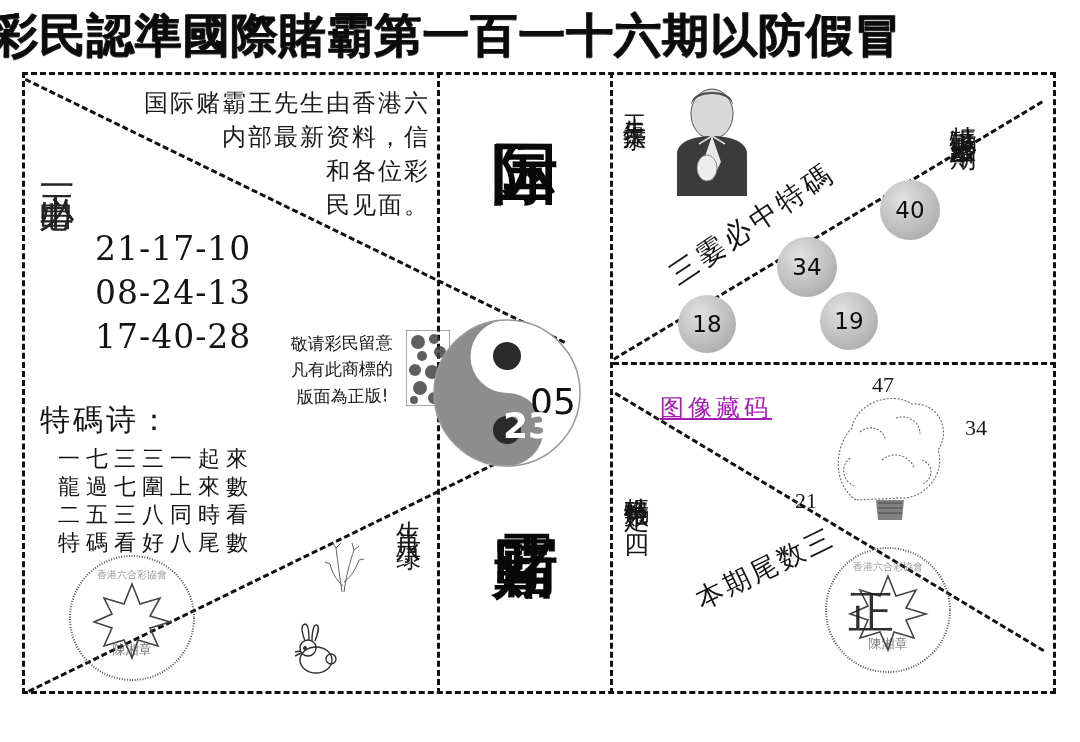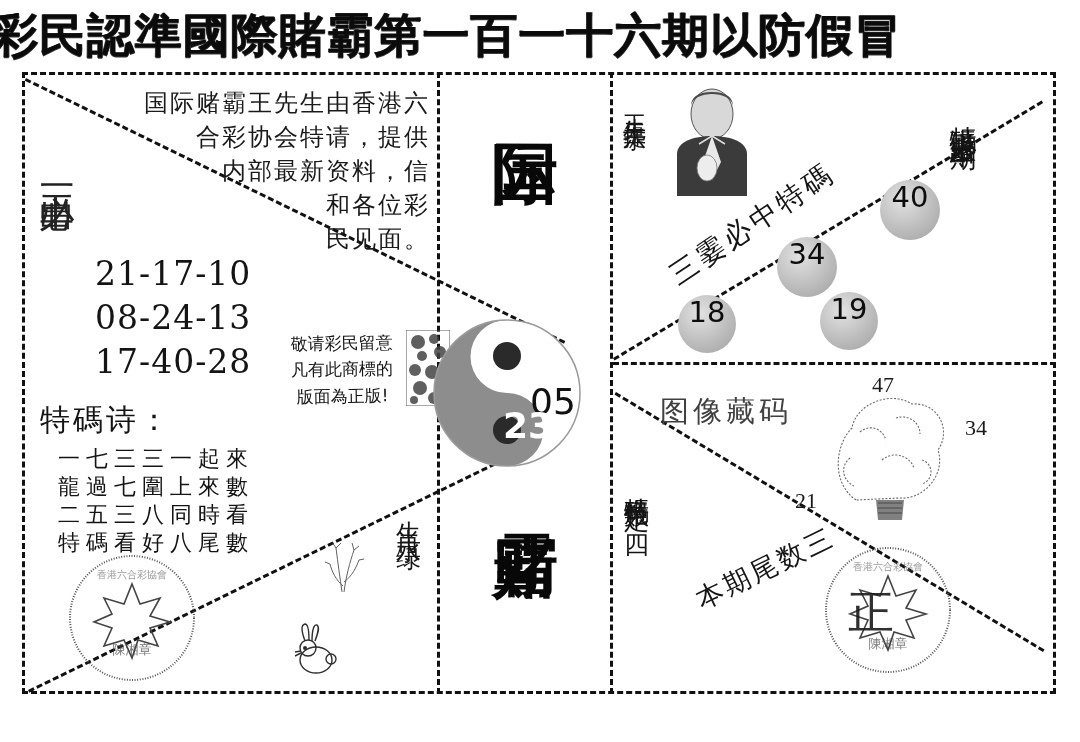--- a/index.html
+++ b/index.html
@@ -49,21 +49,21 @@
   }
   #intro-block div{white-space:nowrap;}
 
   #three-hit{
     position:absolute;left:30px;top:168px;
     font-size:35px;line-height:1.12;letter-spacing:0;
     color:#222;text-align:center;width:46px;
   }
 
   #lucky-numbers{
-    position:absolute;left:95px;top:252px;
+    position:absolute;left:95px;top:227px;
     font-family:"DejaVu Serif","Liberation Serif",serif;
     font-size:33px;line-height:1.33;letter-spacing:1px;color:#141414;
   }
 
   #trademark-note{
     position:absolute;left:262px;top:330px;width:160px;
     font-size:17px;line-height:1.55;color:#151515;
     text-align:center;transform:rotate(-1deg);
   }
 
@@ -116,34 +116,34 @@
   #portrait{position:absolute;left:657px;top:84px;width:110px;height:112px;}
 
   #diag-slogan{
     position:absolute;left:662px;top:262px;
     font-size:28px;letter-spacing:4px;color:#151515;
     transform:rotate(-34deg);transform-origin:0 0;white-space:nowrap;
   }
 
   .ball{
     position:absolute;border-radius:50%;
-    display:flex;align-items:flex-start;justify-content:center;
-    font-size:29px;color:#0d0d0d;
+    display:flex;align-items:center;justify-content:center;
+    font-size:23px;color:#0d0d0d;
     font-family:"DejaVu Sans","Liberation Sans",sans-serif;
   }
 
   #right-vtext{
     position:absolute;left:945px;top:104px;
     font-size:27px;letter-spacing:3px;color:#141414;
   }
 
   
   #hidden-code-label{
     position:absolute;left:660px;top:392px;
-    font-size:29px;letter-spacing:4px;color:#404040;
+    font-size:24px;letter-spacing:4px;color:#a21caf;text-decoration:underline;
   }
   #tail-vtext{
     position:absolute;left:620px;top:478px;
     font-size:25px;letter-spacing:2px;color:#141414;
   }
   #diag-tail{
     position:absolute;left:690px;top:585px;
     font-size:27px;letter-spacing:3px;color:#151515;
     transform:rotate(-26deg);transform-origin:0 0;white-space:nowrap;
   }
@@ -167,21 +167,20 @@
 <div class="vdiv" id="vdiv-right"></div>
 <div id="hdiv-right"></div>
 
 <div class="diag" style="left:26px;top:78px;width:600px;transform:rotate(26deg);"></div>
 <div class="diag" style="left:28px;top:690px;width:600px;transform:rotate(-26deg);"></div>
 <div class="diag" style="left:613px;top:358px;width:500px;transform:rotate(-31deg);"></div>
 <div class="diag" style="left:616px;top:392px;width:500px;transform:rotate(31deg);"></div>
 
 <div id="intro-block">
   <div>国际赌霸王先生由香港六</div>
-  <div>合彩协会特请，提供</div>
   <div>内部最新资料，信</div>
   <div>和各位彩</div>
   <div>民见面。</div>
 </div>
 
 <div id="three-hit" class="vtext">三中一必出</div>
 
 <div id="lucky-numbers">
   <div>21-17-10</div>
   <div>08-24-13</div>

